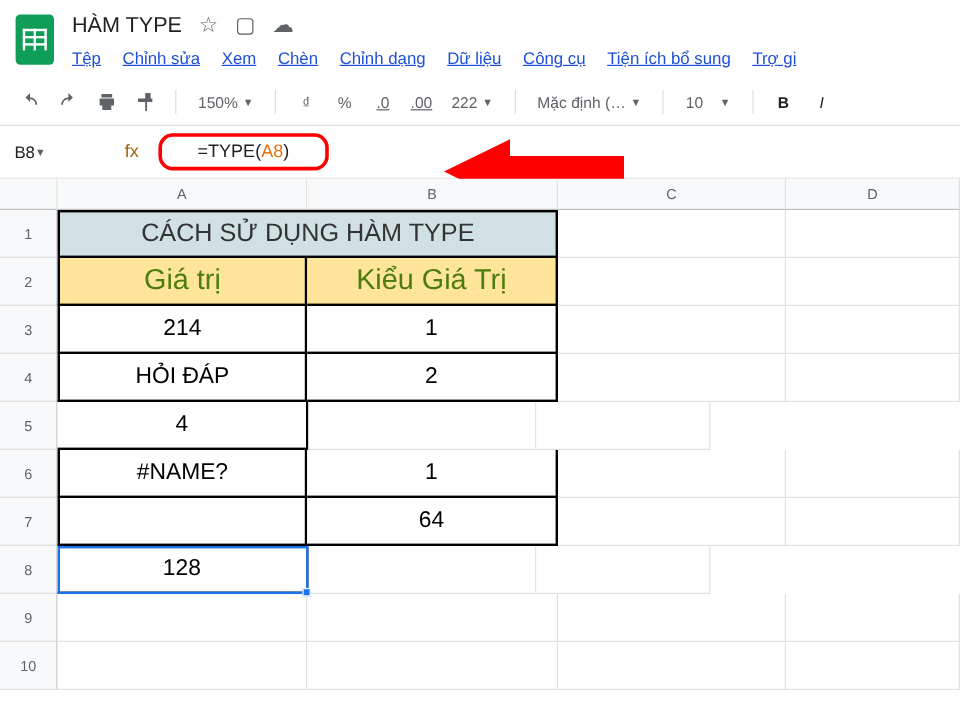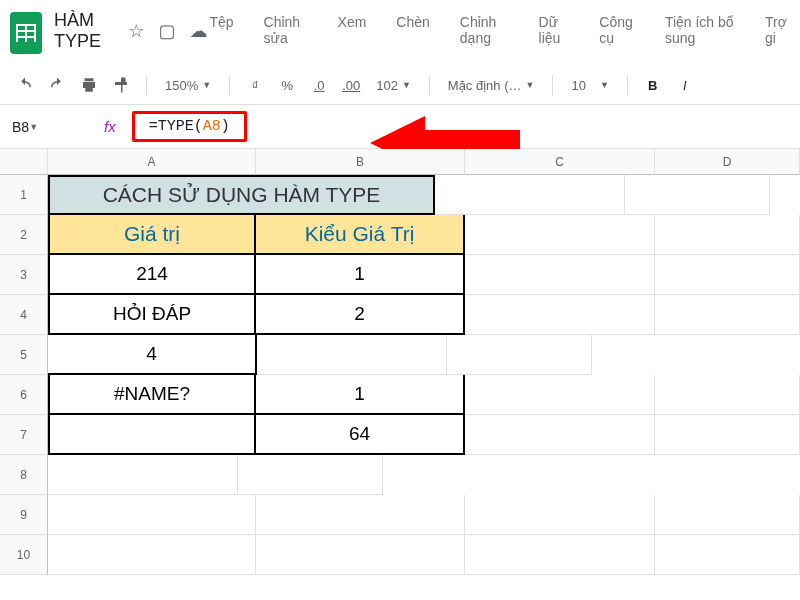--- a/index.html
+++ b/index.html
@@ -40,40 +40,41 @@
       background:
         linear-gradient(#fff,#fff) 0 0/100% 2px no-repeat,
         linear-gradient(#fff,#fff) 0 6px/100% 2px no-repeat,
         linear-gradient(#fff,#fff) 0 12px/100% 2px no-repeat,
         linear-gradient(#fff,#fff) 0 0/2px 100% no-repeat,
         linear-gradient(#fff,#fff) 9px 0/2px 100% no-repeat,
         linear-gradient(#fff,#fff) 18px 0/2px 100% no-repeat;
     }
     .title-block {
       display: flex;
-      flex-direction: row;
+      flex-direction: column;
       gap: 2px;
     }
     .doc-title-row {
       display: flex;
       align-items: center;
       gap: 14px;
       font-size: 18px;
       color: #5f6368;
       padding-top: 2px;
     }
     .doc-title { color: #202124; font-size: 18px; }
     .title-icon { color: #5f6368; font-size: 18px; cursor: pointer; }
     
     .menu-bar {
       display: flex;
-      gap: 30px;
+      gap: 18px;
       font-size: 14px;
-      color: #737373;
+      color: #1d4ed8;
       margin-top: 6px;
+      text-decoration: underline;
     }
     .menu-bar span { cursor: pointer; }
     
     .toolbar {
       display: flex;
       align-items: center;
       gap: 10px;
       padding: 8px 14px;
       border-bottom: 1px solid #e0e0e0;
       margin-top: 8px;
@@ -94,28 +95,28 @@
       font-size: 14px;
     }
     .cell-ref {
       width: 70px;
       color:#202124;
       display:flex;
       align-items:center;
       gap:0;
     }
     .cell-ref .caret { font-size:9px; color:#5f6368; }
-    .fx { color:#a21caf; font-style: italic; font-size: 15px; margin: 0 8px 0 14px;}
+    .fx { color:#a16207; font-size: 15px; margin: 0 8px 0 14px;}
     .formula-box {
       border:3px solid #ff0000;
-      border-radius: 2px;
-      padding: 4px 14px;
+      border-radius: 12px;
+      padding: 4px 30px;
       font-size: 15px;
       color:#202124;
-      font-family: Liberation Mono, monospace;
+      font-family: Liberation Sans, sans-serif;
     }
     .formula-ref { color:#e8710a; }
     .arrow-svg {
       position:absolute;
       left: 370px;
       top: 108px;
       pointer-events:none;
     }
     
     .grid {
@@ -179,22 +180,22 @@
     }
     .bleft { border-left:2px solid #000; }
     .btop { border-top:2px solid #000; }
     .title-cell {
       background:#d0e0e3;
       font-size: 21px;
       color:#333;
     }
     .hdr-cell {
       background:#ffe599;
-      font-size: 21px;
-      color:#0369a1;
+      font-size: 24px;
+      color:#4d7c0f;
     }
     .selected {
       outline:2px solid #1a73e8;
       outline-offset:-2px;
       z-index:2;
     }
     .sel-handle {
       position:absolute;
       right:-4px;
       bottom:-4px;
@@ -275,21 +276,21 @@
   <span class="tb-dd">
       <span>150%</span>
       <span class="caret">▼</span>
     </span>
   <span class="tb-sep"></span>
   <span class="tb-btn">₫</span>
   <span class="tb-btn">%</span>
   <span class="tb-btn" style="text-decoration:underline">.0</span>
   <span class="tb-btn" style="text-decoration:underline">.00</span>
   <span class="tb-dd">
-      <span>102</span>
+      <span>222</span>
       <span class="caret">▼</span>
     </span>
   <span class="tb-sep"></span>
   <span class="tb-dd" style="min-width:90px">
       <span>Mặc định (…</span>
       <span class="caret">▼</span>
     </span>
   <span class="tb-sep"></span>
   <span class="tb-dd">
       <span>10</span>
@@ -319,21 +320,21 @@
   <div class="col-headers">
     <div class="corner"></div>
     <div class="col-h colA">A</div>
     <div class="col-h colB">B</div>
     <div class="col-h colC">C</div>
     <div class="col-h colD">D</div>
   </div>
 
   <div class="row r">
     <div class="row-h">1</div>
-    <div class="cell bcell bleft btop title-cell" style="width:387px">CÁCH SỬ DỤNG HÀM TYPE</div>
+    <div class="cell bcell bleft btop title-cell" style="width:417px">CÁCH SỬ DỤNG HÀM TYPE</div>
     <div class="cell colC"></div>
     <div class="cell colD"></div>
   </div>
 
   <div class="row r">
     <div class="row-h">2</div>
     <div class="cell colA bcell bleft hdr-cell">Giá trị</div>
     <div class="cell colB bcell hdr-cell">Kiểu Giá Trị</div>
     <div class="cell colC"></div>
     <div class="cell colD"></div>
@@ -373,20 +374,24 @@
   <div class="row r">
     <div class="row-h">7</div>
     <div class="cell colA bcell bleft"></div>
     <div class="cell colB bcell">64</div>
     <div class="cell colC"></div>
     <div class="cell colD"></div>
   </div>
 
   <div class="row r">
     <div class="row-h">8</div>
+    <div class="cell colB bcell selected">
+      <span>128</span>
+      <div class="sel-handle"></div>
+    </div>
     <div class="cell colC"></div>
     <div class="cell colD"></div>
   </div>
 
   <div class="row r">
     <div class="row-h">9</div>
     <div class="cell colA"></div>
     <div class="cell colB"></div>
     <div class="cell colC"></div>
     <div class="cell colD"></div>

